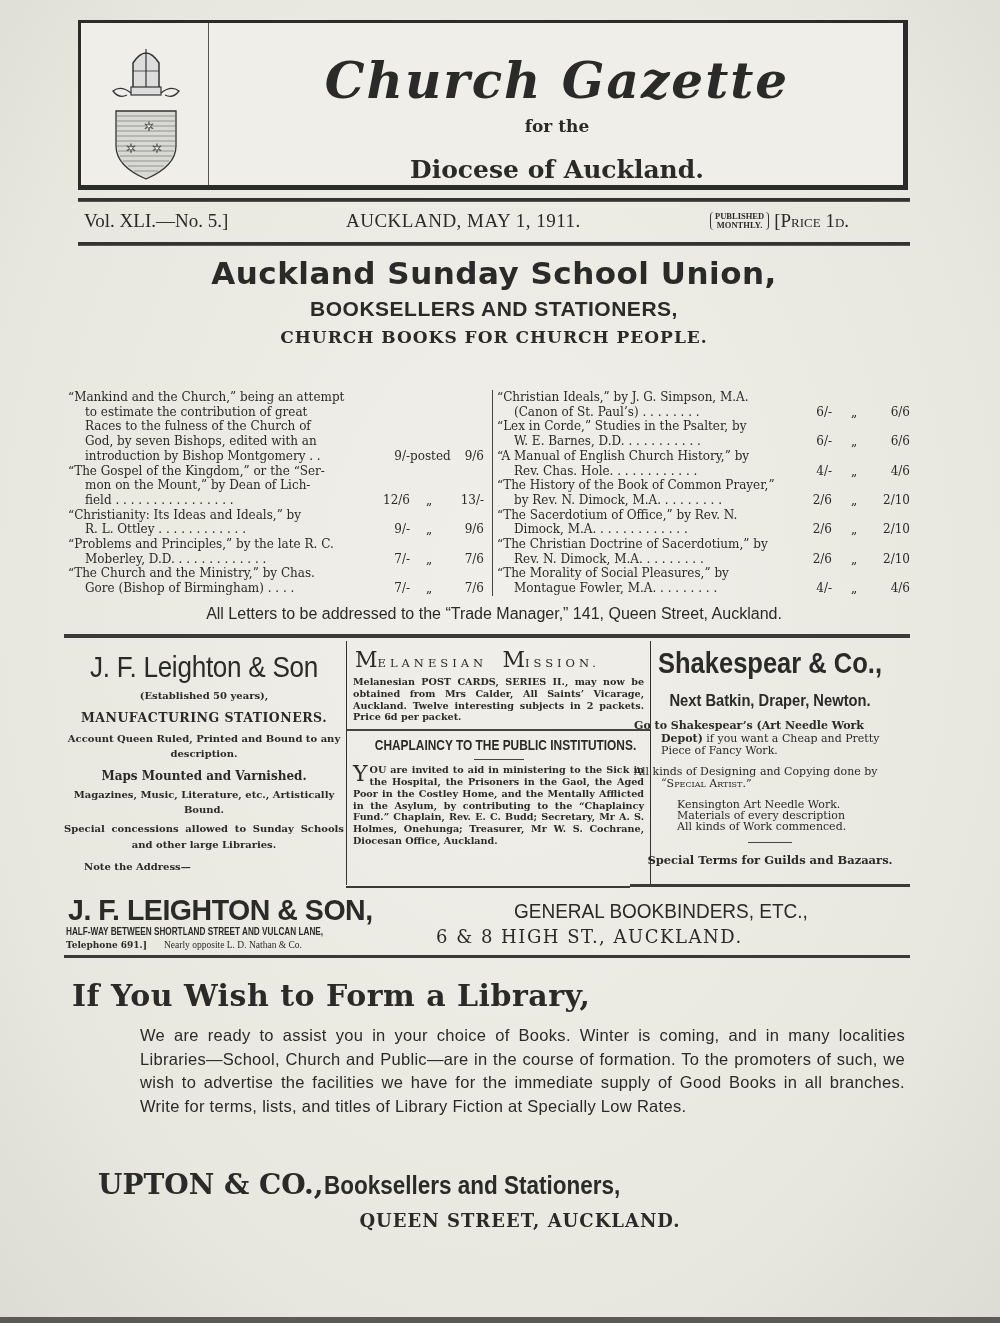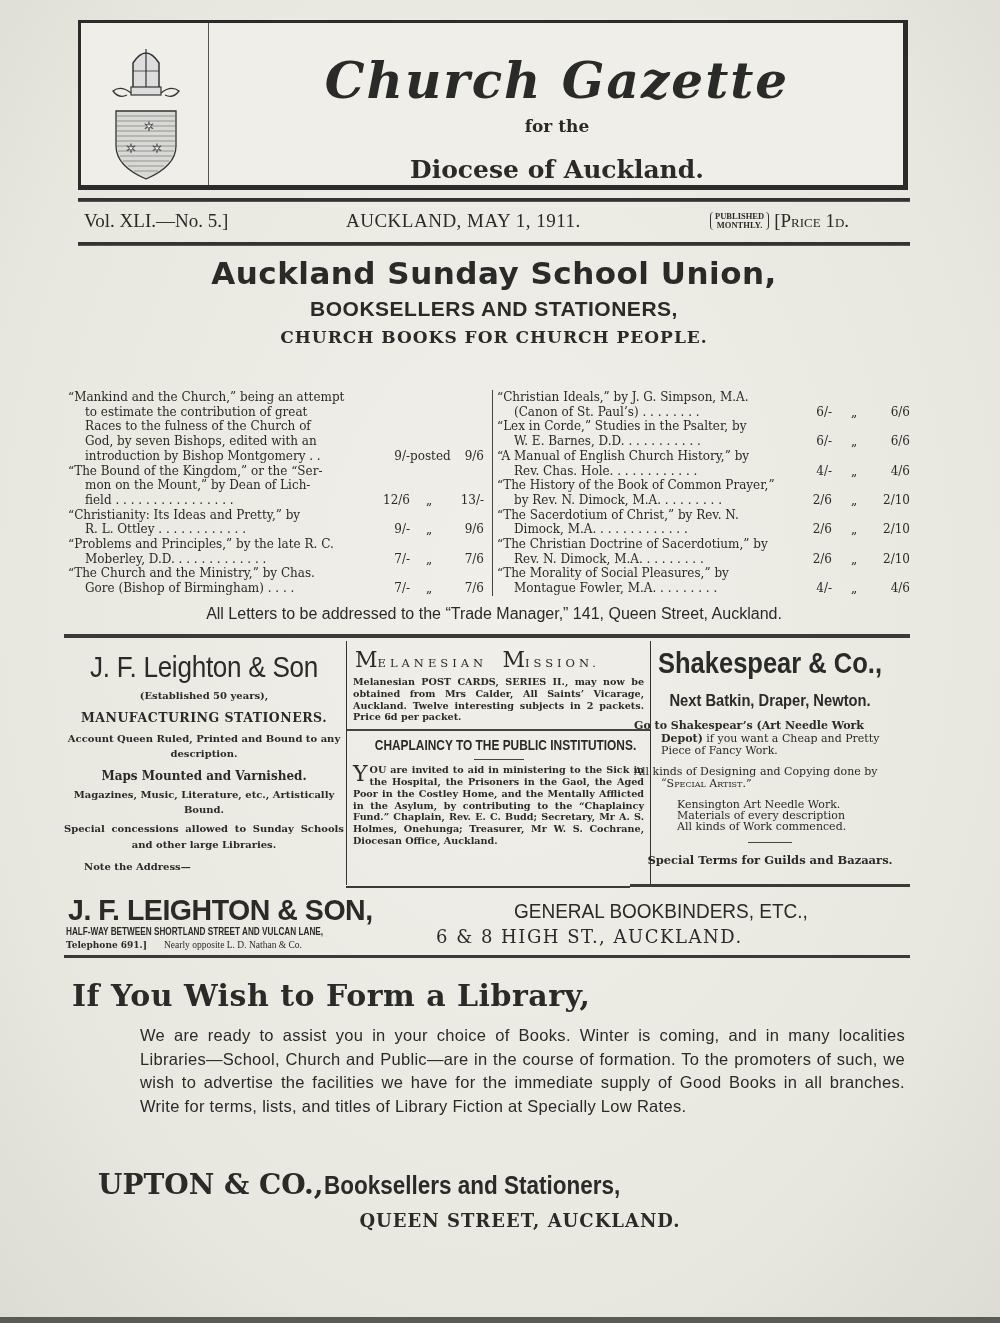--- a/index.html
+++ b/index.html
@@ -197,31 +197,31 @@
           <span class="rest">Races to the fulness of the Church of</span>
           <span class="rest">God, by seven Bishops, edited with an</span>
           <span class="rest">introduction by Bishop Montgomery  . .</span>
         </div>
         <span class="book-price">9/-</span>
         <span class="book-mid">posted</span>
         <span class="book-post">9/6</span>
       </div>
       <div class="book">
         <div class="book-desc">
-          <span class="first">“The Bound of the Kingdom,” or the “Ser-</span>
+          <span class="first">“The Gospel of the Kingdom,” or the “Ser-</span>
           <span class="rest">mon on the Mount,” by Dean of Lich-</span>
           <span class="rest">field  . .  . .  . .  . .  . .  . .  . .  . .</span>
         </div>
         <span class="book-price">12/6</span>
         <span class="book-mid">„</span>
         <span class="book-post">13/-</span>
       </div>
       <div class="book">
         <div class="book-desc">
-          <span class="first">“Christianity: Its Ideas and Pretty,” by</span>
+          <span class="first">“Christianity: Its Ideas and Ideals,” by</span>
           <span class="rest">R. L. Ottley  . .  . .  . .  . .  . .  . .</span>
         </div>
         <span class="book-price">9/-</span>
         <span class="book-mid">„</span>
         <span class="book-post">9/6</span>
       </div>
       <div class="book">
         <div class="book-desc">
           <span class="first">“Problems and Principles,” by the late R. C.</span>
           <span class="rest">Moberley, D.D. . .  . .  . .  . .  . .  . .</span>
@@ -272,21 +272,21 @@
         <div class="book-desc">
           <span class="first">“The History of the Book of Common Prayer,”</span>
           <span class="rest">by Rev. N. Dimock, M.A. . .  . .  . .  . .</span>
         </div>
         <span class="book-price">2/6</span>
         <span class="book-mid">„</span>
         <span class="book-post">2/10</span>
       </div>
       <div class="book">
         <div class="book-desc">
-          <span class="first">“The Sacerdotium of Christ,” by Rev. N.</span>
+          <span class="first">“The Sacerdotium of Office,” by Rev. N.</span>
           <span class="rest">Dimock, M.A.  . .  . .  . .  . .  . .  . .</span>
         </div>
         <span class="book-price">2/6</span>
         <span class="book-mid">„</span>
         <span class="book-post">2/10</span>
       </div>
       <div class="book">
         <div class="book-desc">
           <span class="first">“The Christian Doctrine of Sacerdotium,” by</span>
           <span class="rest">Rev. N. Dimock, M.A.  . .  . .  . .  . .</span>

